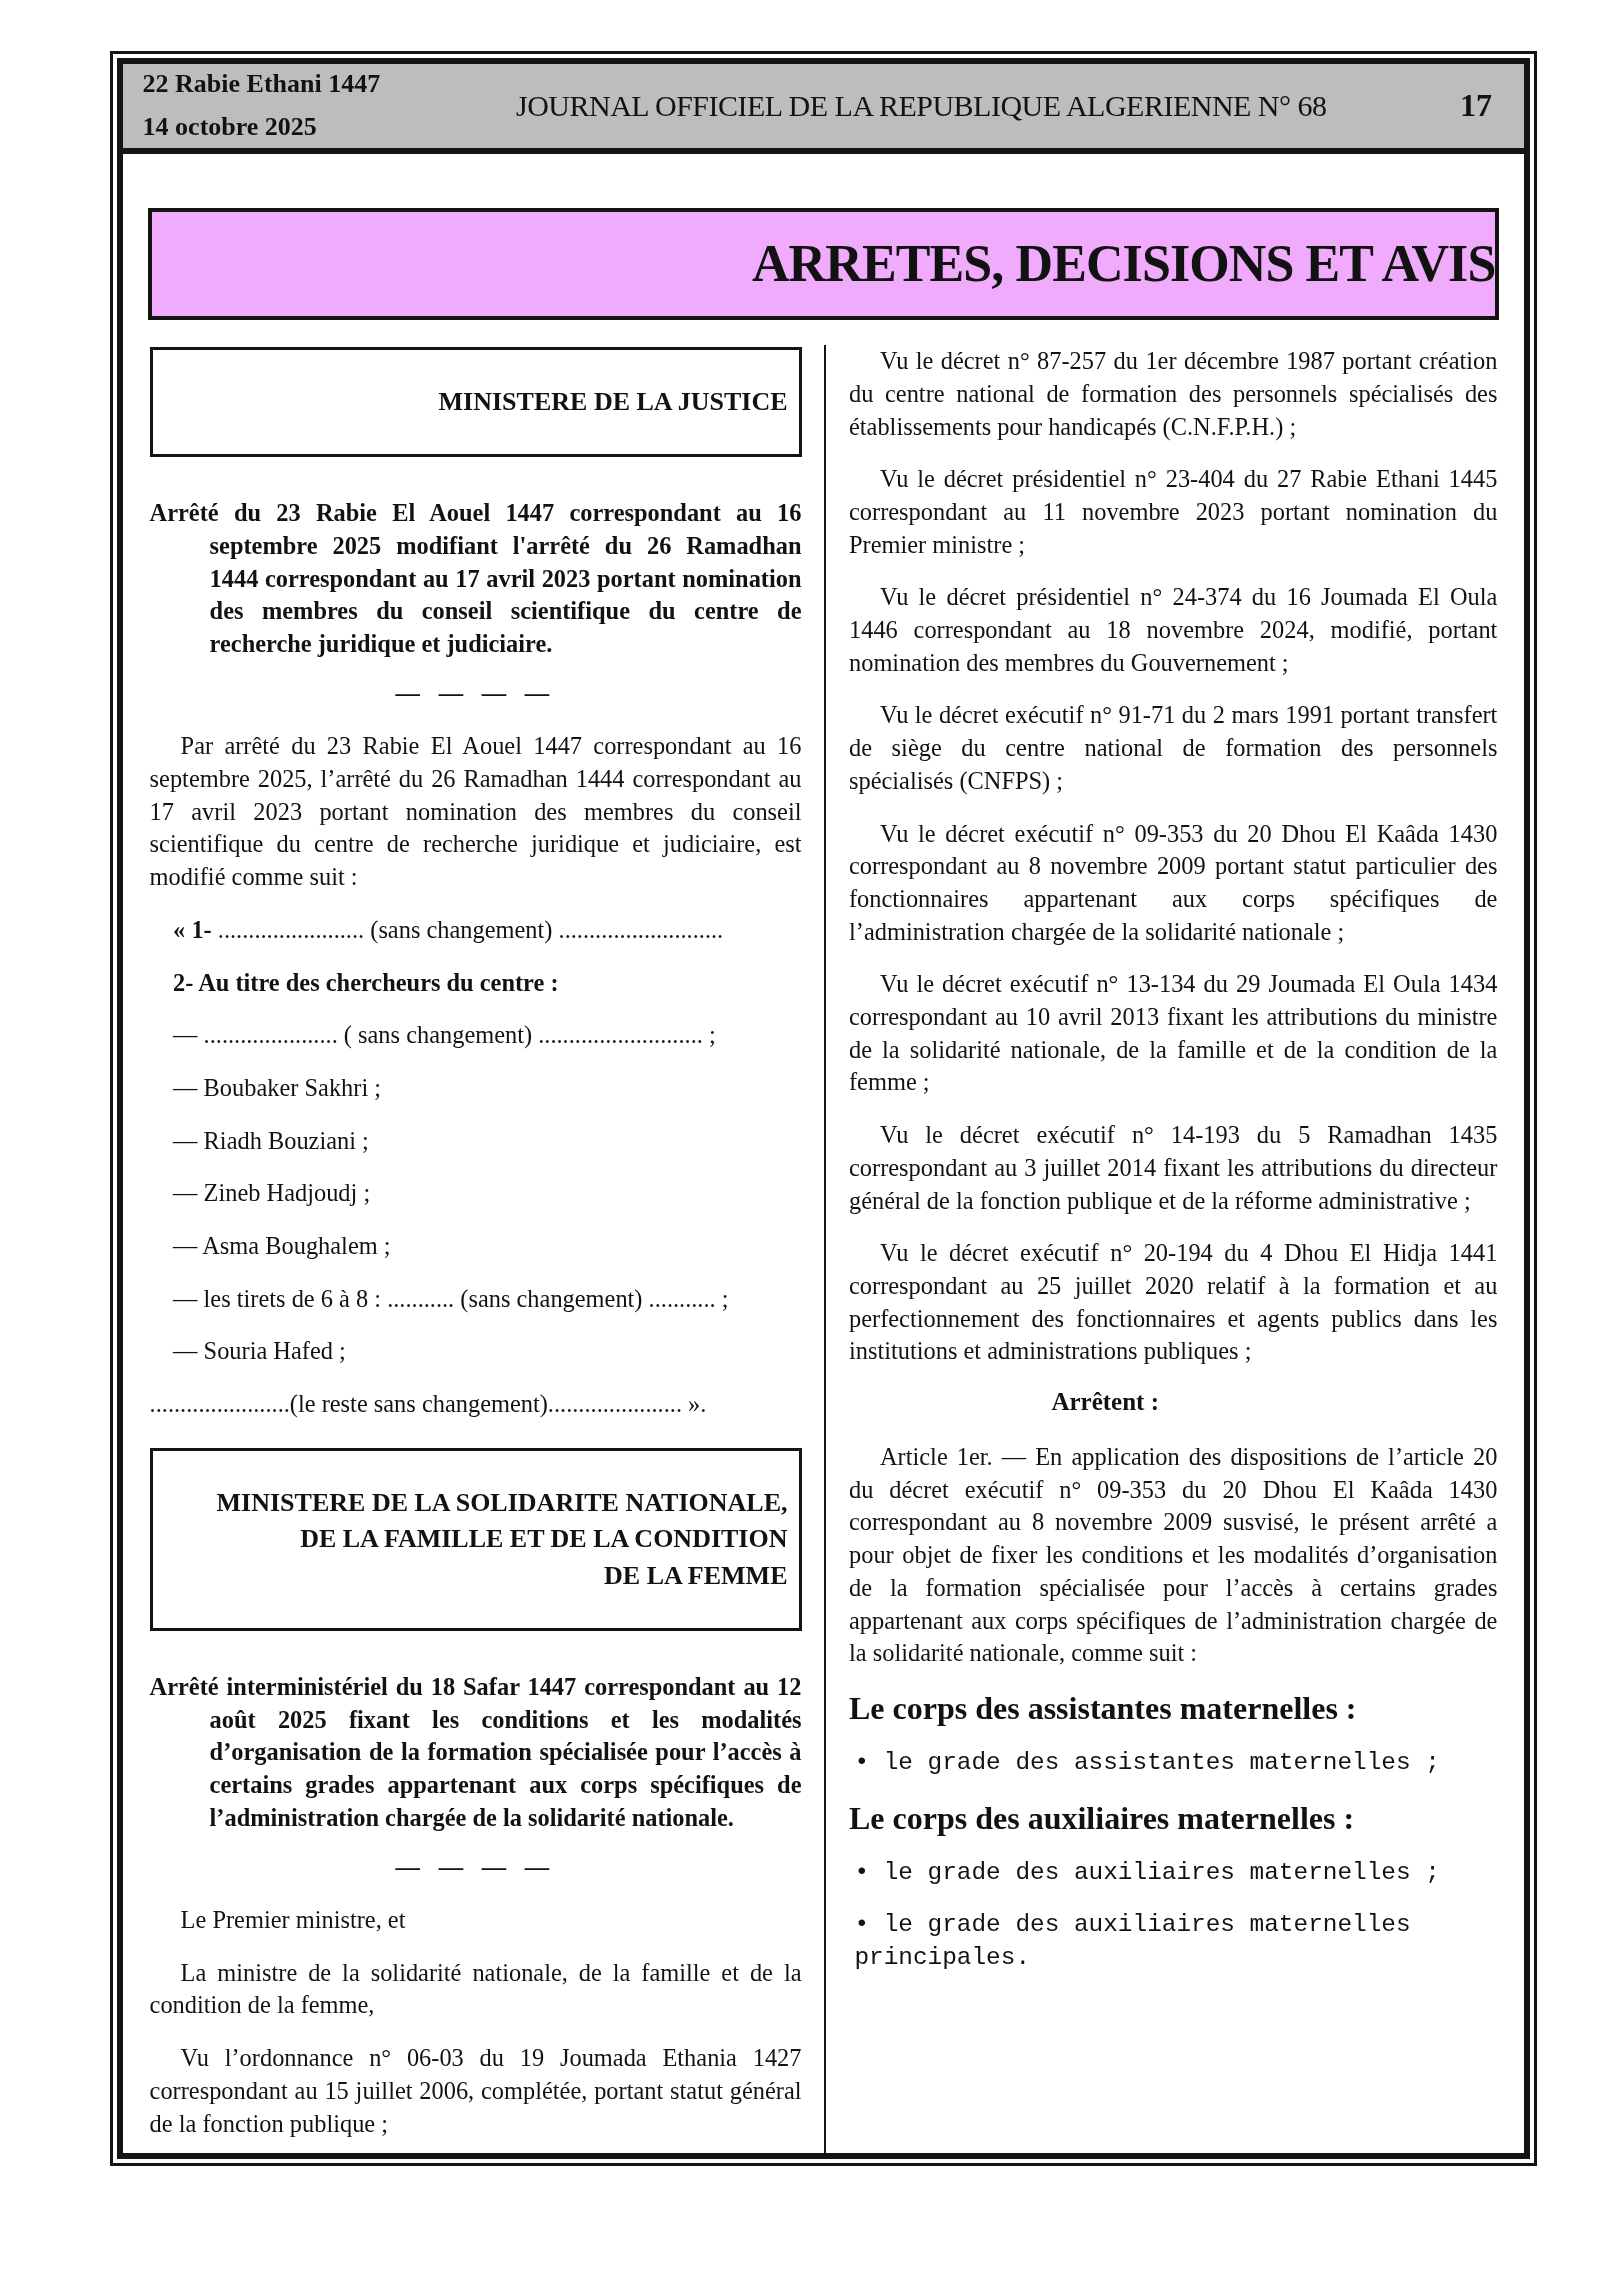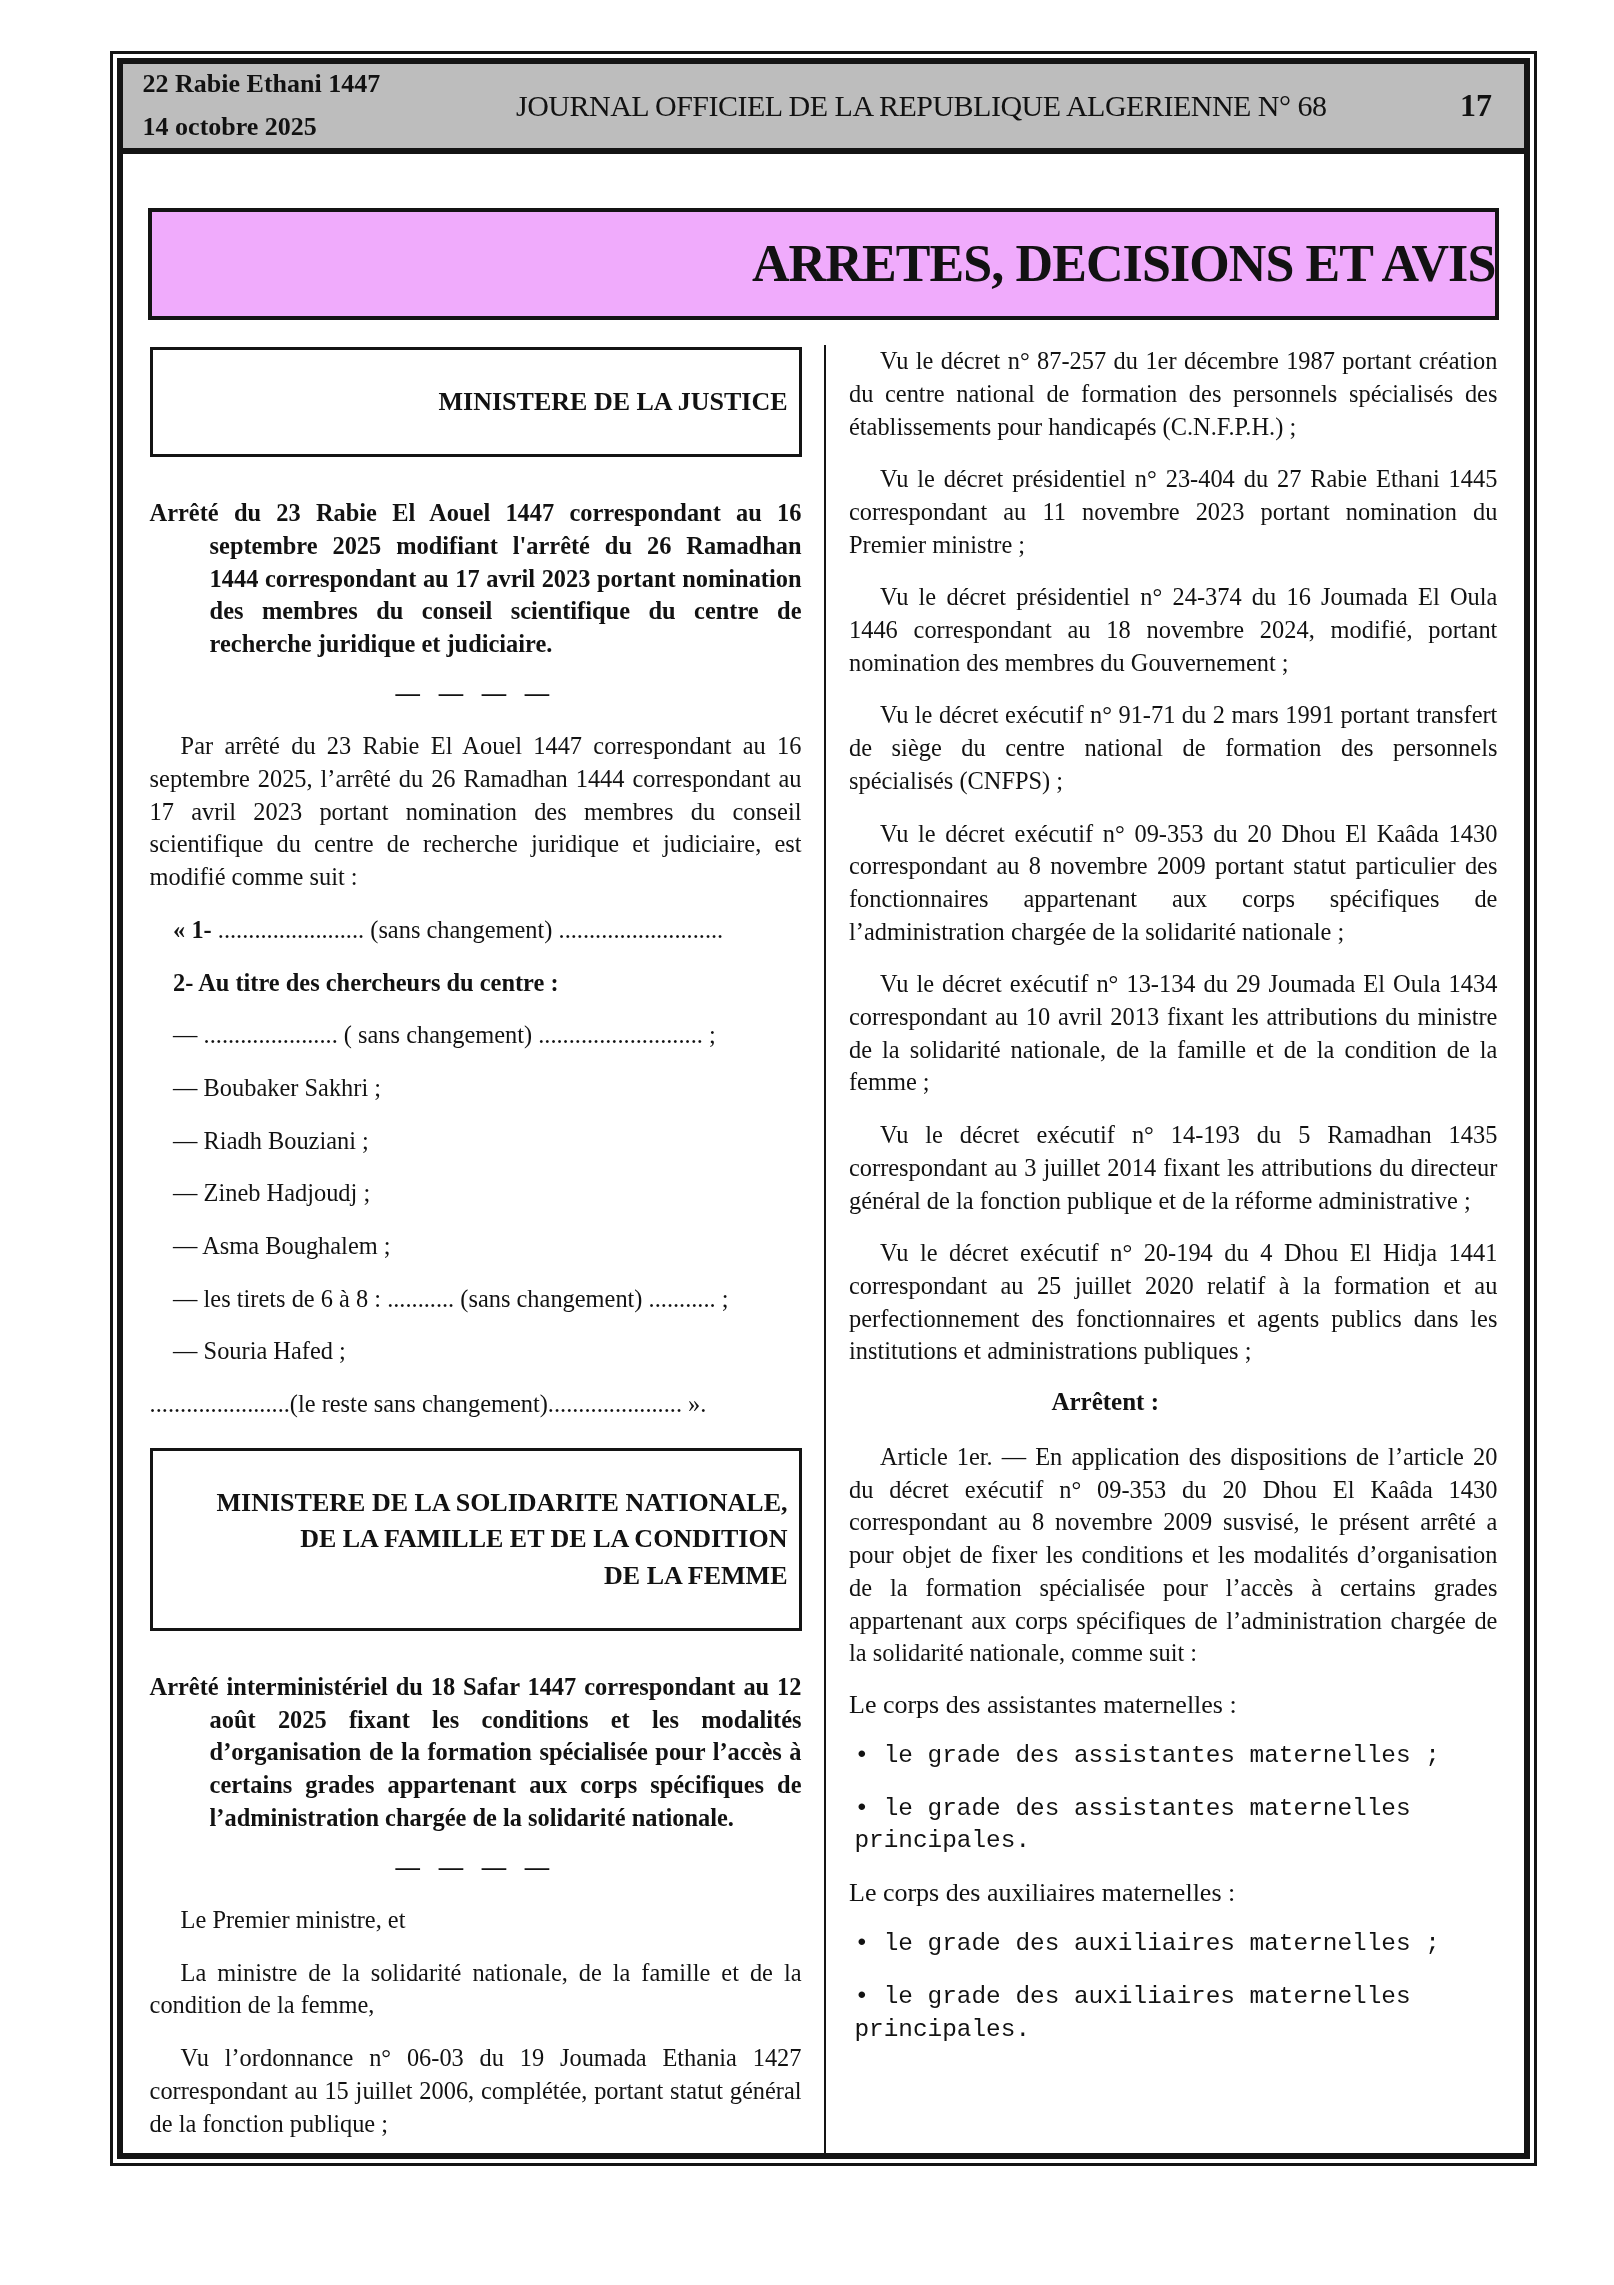--- a/index.html
+++ b/index.html
@@ -46,21 +46,21 @@
   }
   .sep { text-align:center; font-size:24.4px; font-weight:bold; letter-spacing:6.3px; margin:5.4px 0 23.5px 0; }
   .p {
     font-size:24.4px; line-height:1.34; text-align:justify;
     text-indent:31px; margin:0 0 20px 0;
   }
   .line { font-size:24.4px; line-height:1.34; margin:0 0 20px 0; padding-left:23.5px; }
   .line b { font-weight:bold; }
   .closing { font-size:24.4px; line-height:1.34; margin:7.2px 0 27px 0; }
   .arretent { text-align:center; font-weight:bold; font-size:25px; margin:3.6px 136px 25px 0; }
-  .corps-title { font-weight:normal; font-size:26px; margin:1.8px 0 20px 0; }
+  .corps-title { font-weight:bold; font-size:32px; margin:1.8px 0 20px 0; }
   .bullet { font-size:24.4px; line-height:1.34; margin:0 0 20px 0; padding-left:5.4px;font-family:Liberation Mono, monospace; }
 </style>
 </head>
 <body>
 
 <div class="frame-outer">
   <div class="frame-inner">
 
     <div class="header">
       <div class="header-dates">
@@ -123,21 +123,20 @@
         <div class="p">Vu le décret exécutif n° 13-134 du 29 Joumada El Oula 1434 correspondant au 10 avril 2013 fixant les attributions du ministre de la solidarité nationale, de la famille et de la condition de la femme ;</div>
         <div class="p">Vu le décret exécutif n° 14-193 du 5 Ramadhan 1435 correspondant au 3 juillet 2014 fixant les attributions du directeur général de la fonction publique et de la réforme administrative ;</div>
         <div class="p">Vu le décret exécutif n° 20-194 du 4 Dhou El Hidja 1441 correspondant au 25 juillet 2020 relatif à la formation et au perfectionnement des fonctionnaires et agents publics dans les institutions et administrations publiques ;</div>
 
         <div class="arretent">Arrêtent :</div>
 
         <div class="p">Article 1er. — En application des dispositions de l’article 20 du décret exécutif n° 09-353 du 20 Dhou El Kaâda 1430 correspondant au 8 novembre 2009 susvisé, le présent arrêté a pour objet de fixer les conditions et les modalités d’organisation de la formation spécialisée pour l’accès à certains grades appartenant aux corps spécifiques de l’administration chargée de la solidarité nationale, comme suit :</div>
 
         <div class="corps-title">Le corps des assistantes maternelles :</div>
         <div class="bullet">• le grade des assistantes maternelles ;</div>
-        <div class="bullet">• le grade des assistantes maternelles principales.</div>
 
         <div class="corps-title">Le corps des auxiliaires maternelles :</div>
         <div class="bullet">• le grade des auxiliaires maternelles ;</div>
         <div class="bullet">• le grade des auxiliaires maternelles principales.</div>
       </div>
 
     </div>
   </div>
 </div>
 

